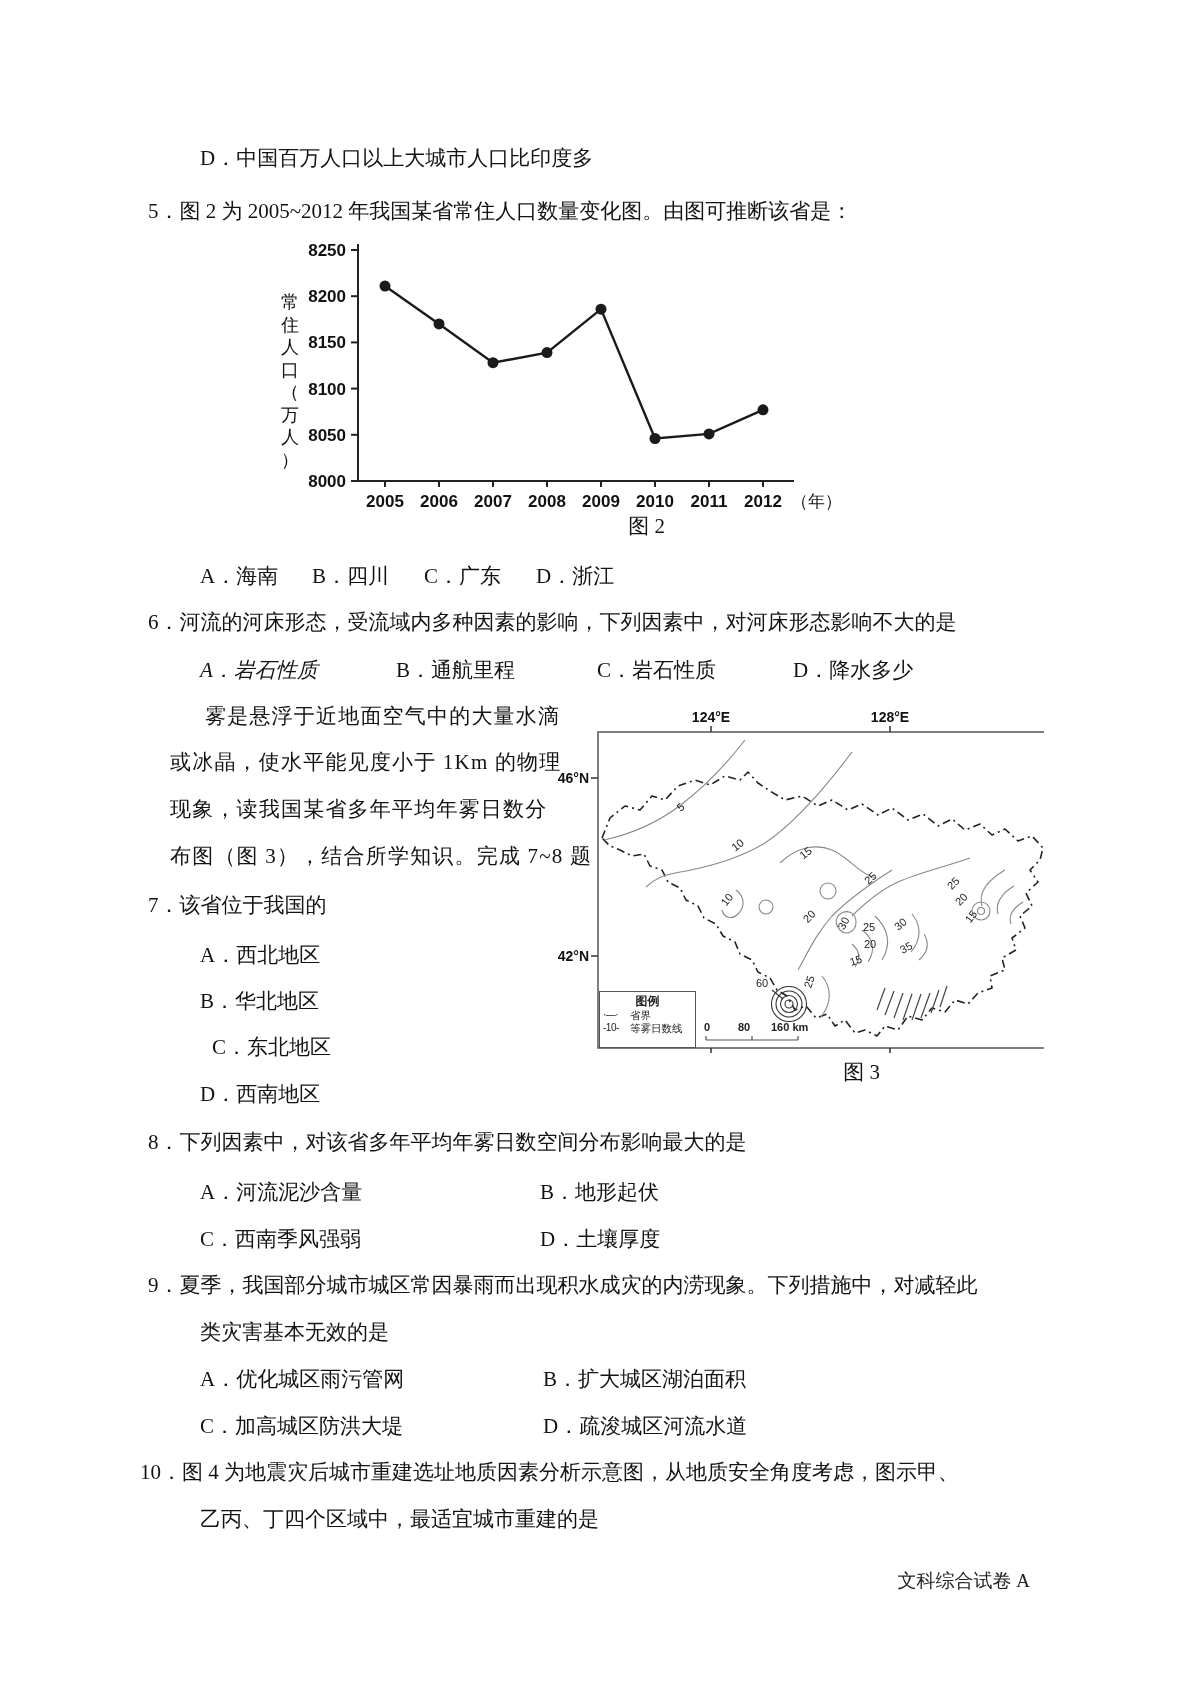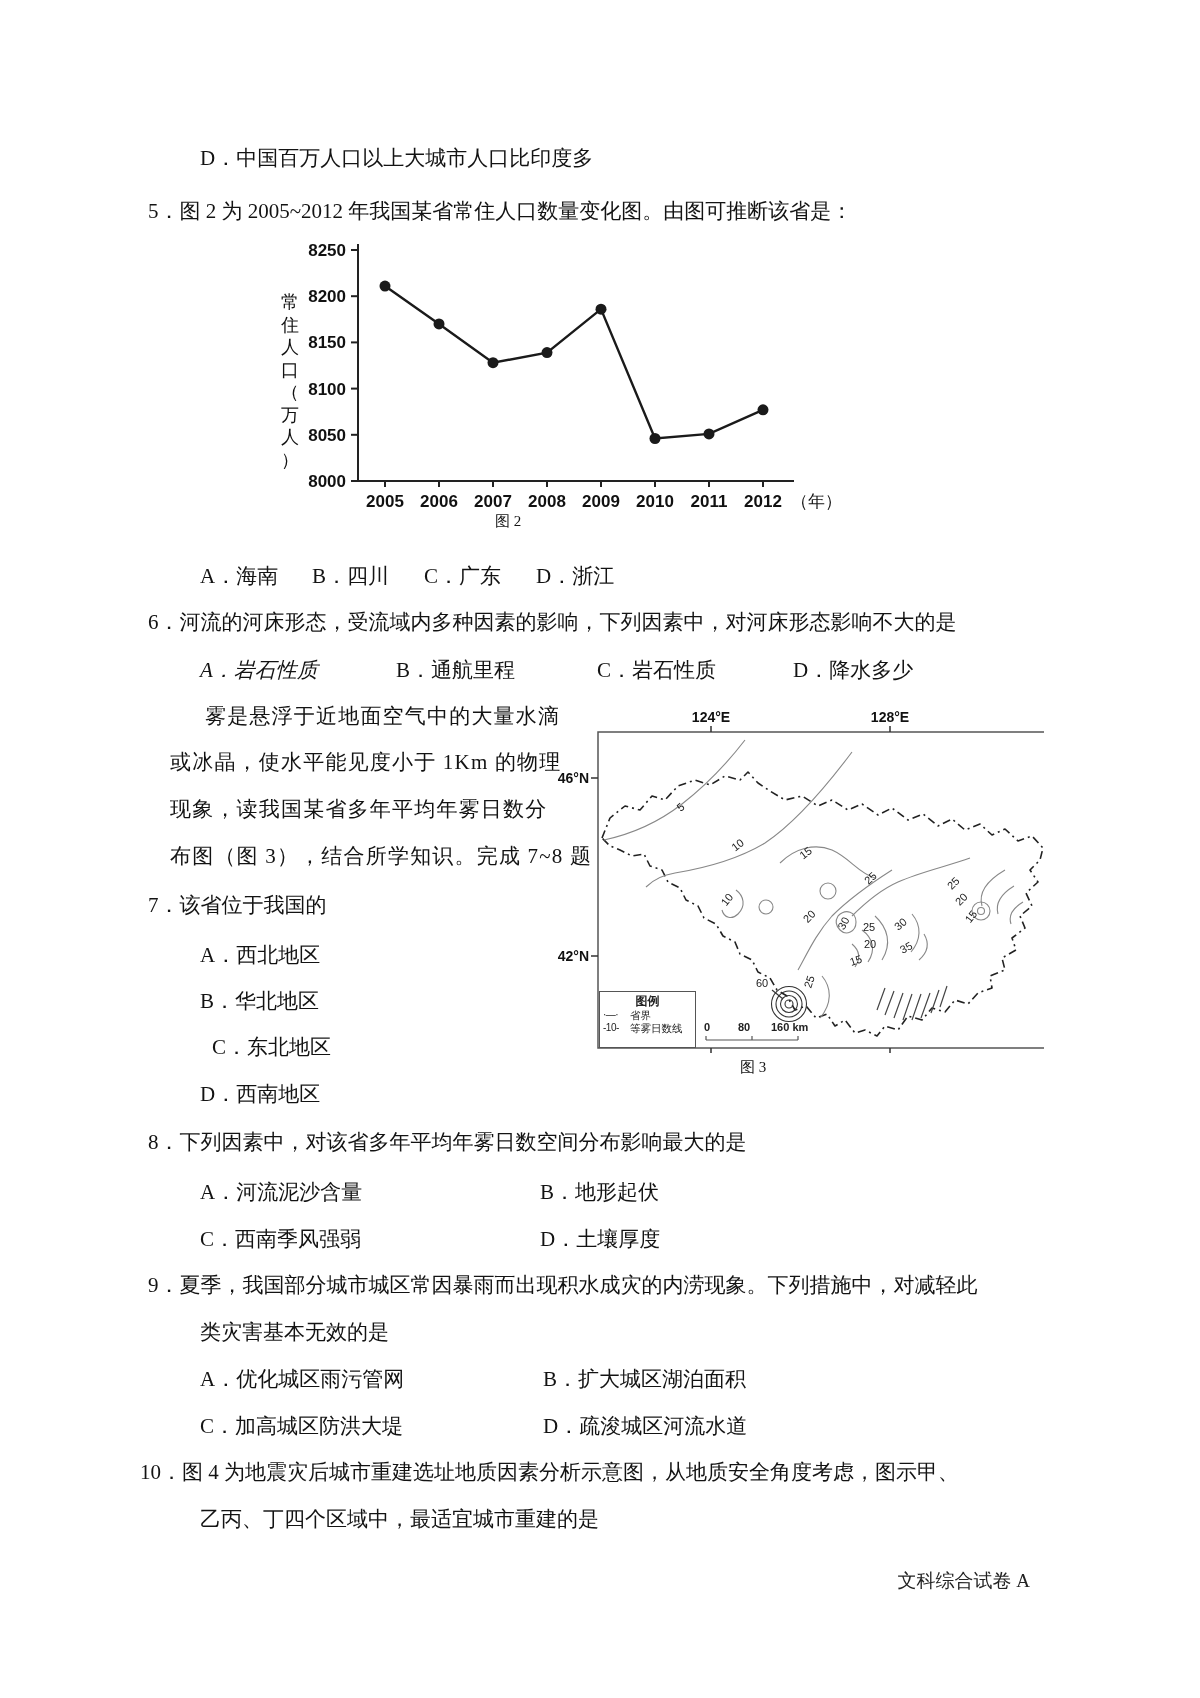--- a/index.html
+++ b/index.html
@@ -3,21 +3,21 @@
 <meta charset="utf-8">
 <style>
   html,body{margin:0;padding:0;background:#ffffff;}
   #page{
     position:relative;width:1044px;height:1698px;background:#ffffff;
     font-family:"Liberation Serif","DejaVu Serif",serif;color:#131313;
     overflow:hidden;
   }
   .t{position:absolute;font-size:21px;white-space:nowrap;color:#131313;}
   .fog{letter-spacing:1.2px;}
-  .cap{position:absolute;font-size:15px;text-align:left;}
+  .cap{position:absolute;font-size:21px;text-align:right;}
   .footer{position:absolute;left:0;width:1200px;text-align:right;font-size:19px;color:#222;}
   svg{position:absolute;}
   .legendBox{
     position:absolute;left:599px;top:991px;width:97px;height:57px;
     border:1.5px solid #555;background:#fff;box-sizing:border-box;
     font-size:11px;line-height:1.25;color:#222;z-index:3;
     font-family:"Liberation Sans","DejaVu Sans",sans-serif;
   }
   .legendBox .lt{text-align:center;font-weight:bold;font-size:12px;margin-top:2px;}
   .legendRow{display:flex;align-items:center;padding-left:3px;}

